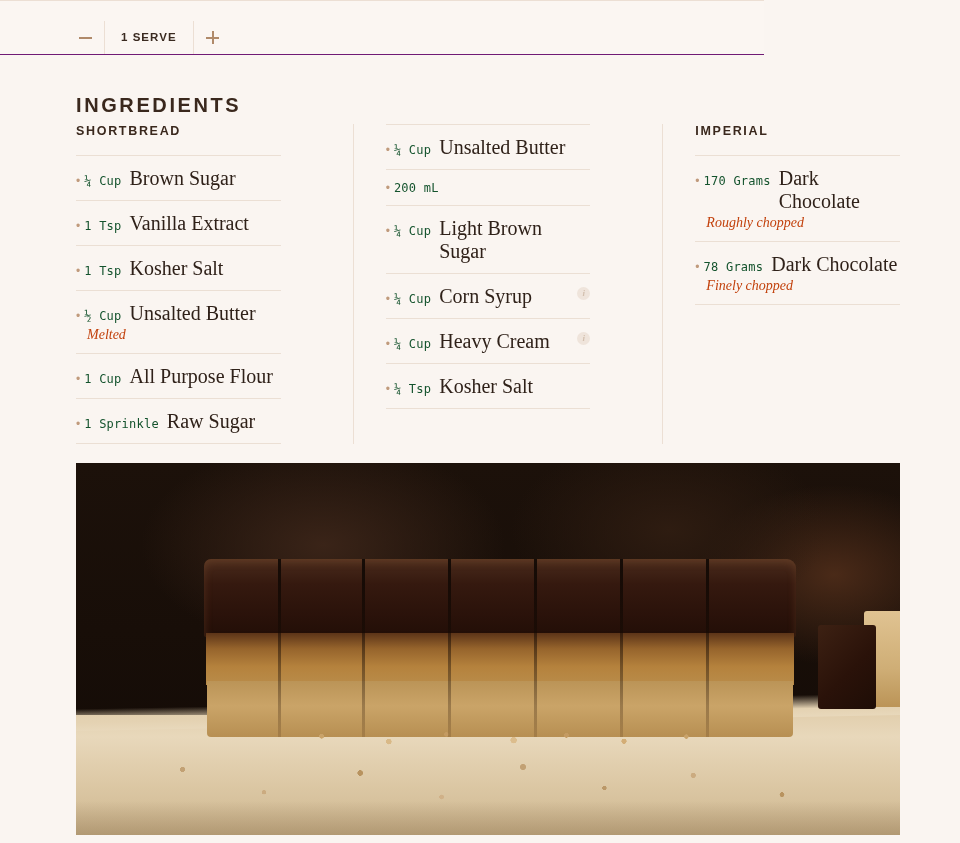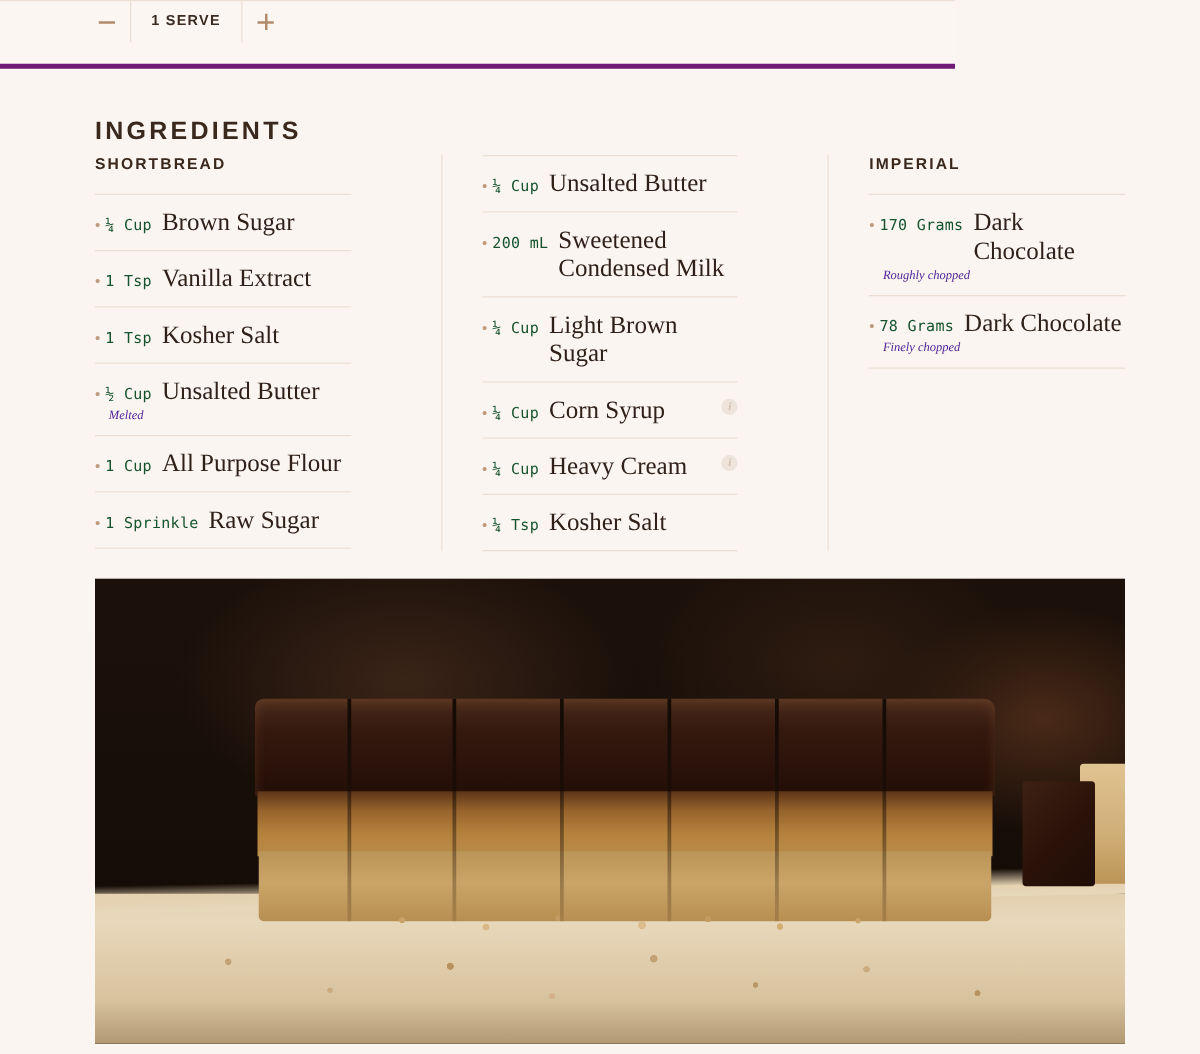--- a/index.html
+++ b/index.html
@@ -16,24 +16,24 @@
   }
 
   
   .topbar {
     position: absolute;
     left: 0; top: 0;
     width: 764px;
     height: 55px;
     background: #fbf6f2;
     border-top: 1px solid #ecdfd4;
-    border-bottom: 4px solid #701a75;
+    border-bottom: 1px solid #701a75;
     box-sizing: border-box;
     display: flex;
-    align-items: flex-start;
+    align-items: flex-end;
   }
   .serve-group {
     display: flex;
     align-items: center;
     height: 33px;
     margin-left: 66px;
   }
   .serve-btn {
     width: 38px;
     height: 33px;
@@ -190,22 +190,22 @@
   }
   .name {
     font-family: "Liberation Serif", serif;
     font-size: 20px;
     color: #2f2119;
     margin-left: 8px;
   }
   .note {
     font-family: "Liberation Serif", serif;
     font-style: italic;
-    font-size: 10px;
-    color: #4c1d95;
+    font-size: 14px;
+    color: #c2410c;
     margin-left: 11px;
     margin-top: 2px;
   }
   .info-icon {
     position: absolute;
     right: 0;
     top: 13px;
     width: 13px;
     height: 13px;
     border-radius: 50%;
@@ -429,21 +429,20 @@
           <div class="ing-line">
             <span class="bullet">•</span>
             <span class="amt">¼ Cup</span>
             <span class="name">Unsalted Butter</span>
           </div>
         </li>
         <li class="ing-item">
           <div class="ing-line">
             <span class="bullet">•</span>
             <span class="amt">200 mL</span>
-            <span class="name">Sweetened Condensed Milk</span>
           </div>
         </li>
         <li class="ing-item">
           <div class="ing-line">
             <span class="bullet">•</span>
             <span class="amt">¼ Cup</span>
             <span class="name">Light Brown Sugar</span>
           </div>
         </li>
         <li class="ing-item">

